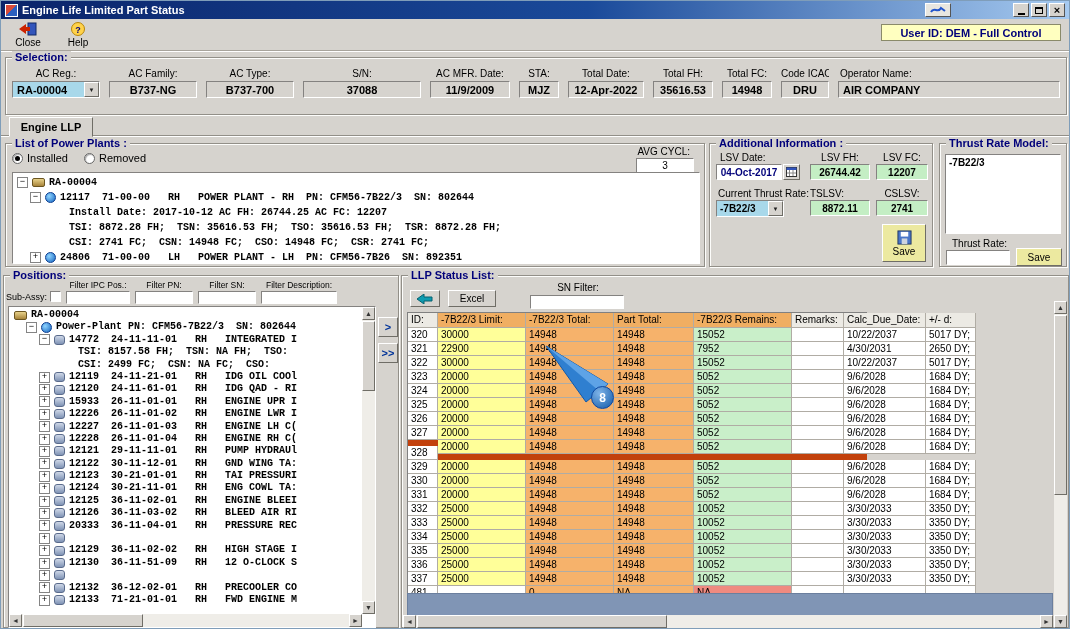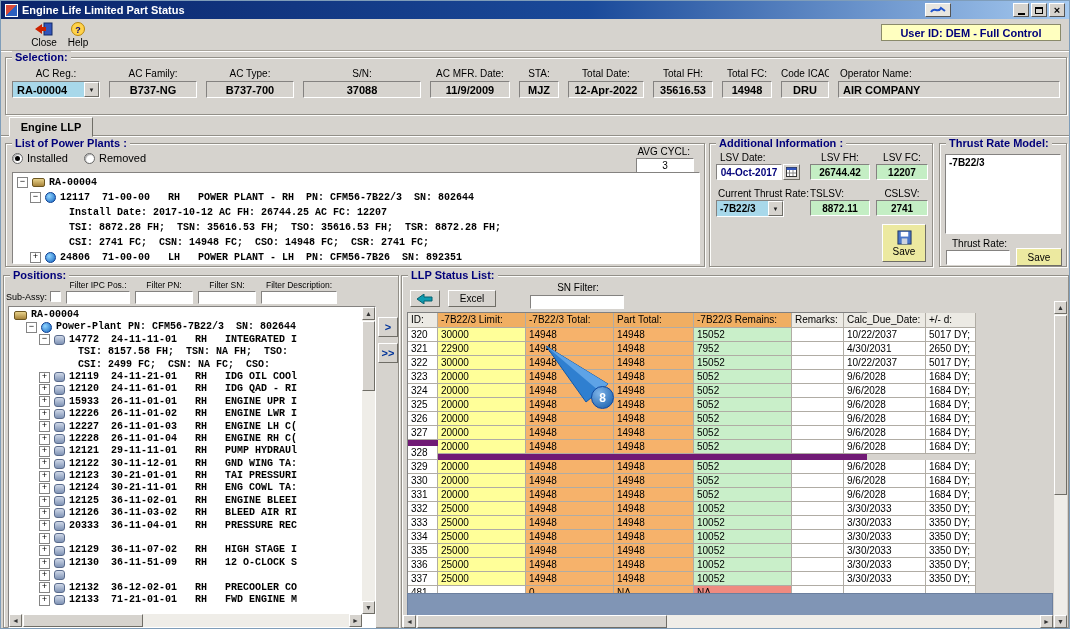--- a/index.html
+++ b/index.html
@@ -114,21 +114,21 @@
   .mv-btn{position:absolute;left:377px;width:20px;height:20px;background:#d6d3ce;
     border:1px solid;border-color:#fff #6f6d66 #6f6d66 #fff;font-weight:bold;font-size:11px;
     display:flex;align-items:center;justify-content:center;color:#003399}
 
   
   .llp-btn{position:absolute;height:17px;background:#d6d3ce;border:1px solid;border-color:#fff #6f6d66 #6f6d66 #fff;
     display:flex;align-items:center;justify-content:center;font-size:10px}
   .sn-lbl{position:absolute;left:130px;top:6px;width:92px;text-align:center;font-size:10px}
   .sn-input{position:absolute;left:128px;top:19px;width:94px;height:14px;background:#fff;
     border:1px solid;border-color:#848280 #fff #fff #848280;font-size:10px;padding:0 2px}
-  .llp-table{position:absolute;left:5px;top:36px;border-left:1px solid #808080;border-top:1px solid #808080;background:#701a75;width:460px}
+  .llp-table{position:absolute;left:5px;top:36px;border-left:1px solid #808080;border-top:1px solid #808080;background:#c2410c;width:460px}
   .trow{display:flex}
   .tcell{flex:none;height:14px;line-height:13px;padding-left:3px;font-size:10px;overflow:hidden;white-space:nowrap;
     border-right:1px solid #b0aca4;border-bottom:1px solid #b0aca4}
   .th{height:15px;line-height:14px}
   .h-org{background:#f0ae62}
   .h-pln{background:#eceae4}
   .c-wht{background:#fff}
   .c-ylw{background:#ffff99}
   .c-org{background:#f6b26b}
   .c-grn{background:#c9efc9}
@@ -167,21 +167,21 @@
       <span class="wbtn">
           <span class="max-glyph"></span>
         </span>
       <span class="wbtn">
           <span class="x-glyph">×</span>
         </span>
     </span>
   </div>
 
   <div class="toolbar">
-    <div class="tool-btn" style="left:20px">
+    <div class="tool-btn" style="left:4px">
       <svg width="18" height="14" viewBox="0 0 18 14">
         <rect x="9" y="1" width="8" height="12" fill="#3355bb" stroke="#122a66"></rect>
         <polygon points="0,7 7,2 7,5 11,5 11,9 7,9 7,12" fill="#cc2200"></polygon>
       </svg>
       <span>Close</span>
     </div>
     <div class="tool-btn" style="left:54px">
       <svg width="15" height="14" viewBox="0 0 15 14">
         <circle cx="7" cy="7" r="6.5" fill="#ffd24a" stroke="#b8860b"></circle>
         <text x="7" y="10.5" font-size="9" font-weight="bold" fill="#00007a" text-anchor="middle" font-family="Liberation Sans, sans-serif">?</text>
@@ -388,21 +388,21 @@
         <div class="tline" style="padding-left: 28px;"><span class="texp">+</span><span class="tic tic-cyl"></span><span class="ttxt">12227  26-11-01-03   RH   ENGINE LH C(</span></div>
         <div class="tline" style="padding-left: 28px;"><span class="texp">+</span><span class="tic tic-cyl"></span><span class="ttxt">12228  26-11-01-04   RH   ENGINE RH C(</span></div>
         <div class="tline" style="padding-left: 28px;"><span class="texp">+</span><span class="tic tic-cyl"></span><span class="ttxt">12121  29-11-11-01   RH   PUMP HYDRAUl</span></div>
         <div class="tline" style="padding-left: 28px;"><span class="texp">+</span><span class="tic tic-cyl"></span><span class="ttxt">12122  30-11-12-01   RH   GND WING TA:</span></div>
         <div class="tline" style="padding-left: 28px;"><span class="texp">+</span><span class="tic tic-cyl"></span><span class="ttxt">12123  30-21-01-01   RH   TAI PRESSURI</span></div>
         <div class="tline" style="padding-left: 28px;"><span class="texp">+</span><span class="tic tic-cyl"></span><span class="ttxt">12124  30-21-11-01   RH   ENG COWL TA:</span></div>
         <div class="tline" style="padding-left: 28px;"><span class="texp">+</span><span class="tic tic-cyl"></span><span class="ttxt">12125  36-11-02-01   RH   ENGINE BLEEI</span></div>
         <div class="tline" style="padding-left: 28px;"><span class="texp">+</span><span class="tic tic-cyl"></span><span class="ttxt">12126  36-11-03-02   RH   BLEED AIR RI</span></div>
         <div class="tline" style="padding-left: 28px;"><span class="texp">+</span><span class="tic tic-cyl"></span><span class="ttxt">20333  36-11-04-01   RH   PRESSURE REC</span></div>
         <div class="tline" style="padding-left: 28px;"><span class="texp">+</span><span class="tic tic-cyl"></span></div>
-        <div class="tline" style="padding-left: 28px;"><span class="texp">+</span><span class="tic tic-cyl"></span><span class="ttxt">12129  36-11-07-02   RH   HIGH STAGE I</span></div>
+        <div class="tline" style="padding-left: 28px;"><span class="texp">+</span><span class="tic tic-cyl"></span><span class="ttxt">12129  36-11-02-02   RH   HIGH STAGE I</span></div>
         <div class="tline" style="padding-left: 28px;"><span class="texp">+</span><span class="tic tic-cyl"></span><span class="ttxt">12130  36-11-51-09   RH   12 O-CLOCK S</span></div>
         <div class="tline" style="padding-left: 28px;"><span class="texp">+</span><span class="tic tic-cyl"></span></div>
         <div class="tline" style="padding-left: 28px;"><span class="texp">+</span><span class="tic tic-cyl"></span><span class="ttxt">12132  36-12-02-01   RH   PRECOOLER CO</span></div>
         <div class="tline" style="padding-left: 28px;"><span class="texp">+</span><span class="tic tic-cyl"></span><span class="ttxt">12133  71-21-01-01   RH   FWD ENGINE M</span></div>
       </div>
   </div>
 
   <div class="mv-btn" style="top:316px">&gt;</div>
   <div class="mv-btn" style="top:342px">&gt;&gt;</div>
 

